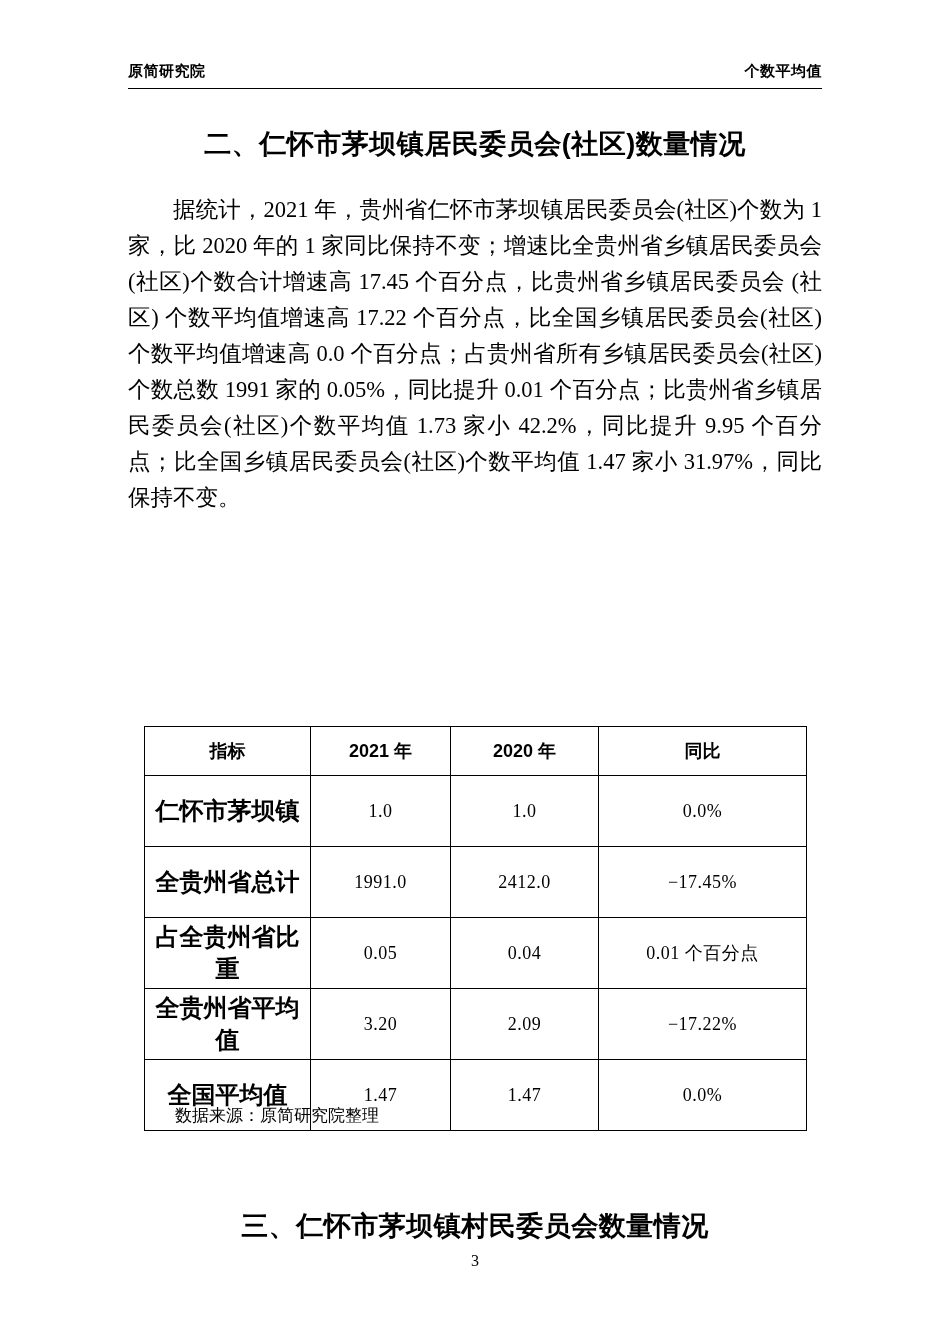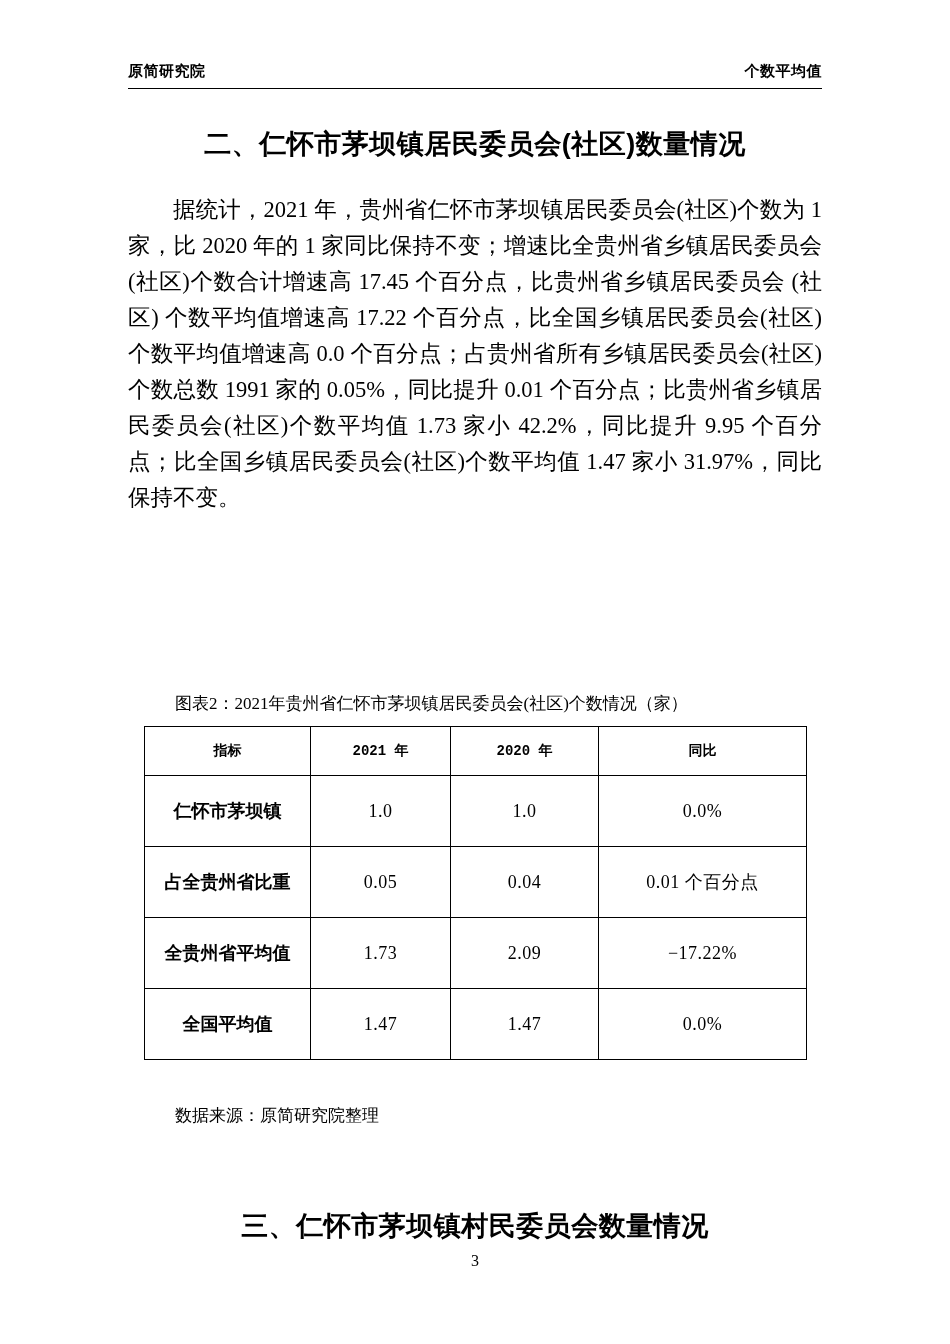--- a/index.html
+++ b/index.html
@@ -90,29 +90,29 @@
     table-layout: fixed;
   }
   table.data-table td, table.data-table th {
     border: 1.3px solid #000;
     text-align: center;
     vertical-align: middle;
     padding: 0;
     height: 70px;
   }
   table.data-table thead th {
-    font-family: Liberation Mono, monospace;
-    font-weight: bold;
-    font-size: 14px;
+    font-family: Liberation Sans, sans-serif;
+    font-weight: bold;
+    font-size: 18px;
     height: 48px;
   }
   table.data-table tbody td.rowhead {
     font-family: "Liberation Sans", "DejaVu Sans", sans-serif;
     font-weight: bold;
-    font-size: 18px;
+    font-size: 24px;
   }
   table.data-table tbody td.num {
     font-family: "Liberation Serif", "DejaVu Serif", serif;
     font-size: 18px;
     letter-spacing: 0.5px;
     margin-left: 25px;
   }
   col.c0 { width: 166px; }
   col.c1 { width: 140px; }
   col.c2 { width: 148px; }
@@ -144,21 +144,20 @@
   <div class="header">
     <span>原简研究院</span>
     <span>个数平均值</span>
   </div>
   <div class="header-rule"></div>
 
   <div class="section-title" id="title-2">二、仁怀市茅坝镇居民委员会(社区)数量情况</div>
 
   <div class="body-text">据统计，2021 年，贵州省仁怀市茅坝镇居民委员会(社区)个数为 1 家，比 2020 年的 1 家同比保持不变；增速比全贵州省乡镇居民委员会(社区)个数合计增速高 17.45 个百分点，比贵州省乡镇居民委员会 (社区) 个数平均值增速高 17.22 个百分点，比全国乡镇居民委员会(社区)个数平均值增速高 0.0 个百分点；占贵州省所有乡镇居民委员会(社区)个数总数 1991 家的 0.05%，同比提升 0.01 个百分点；比贵州省乡镇居民委员会(社区)个数平均值 1.73 家小 42.2%，同比提升 9.95 个百分点；比全国乡镇居民委员会(社区)个数平均值 1.47 家小 31.97%，同比保持不变。</div>
 
-  <div class="table-caption">图表2：2021年贵州省仁怀市茅坝镇居民委员会(社区)个数情况（家）</div>
 
   <table class="data-table">
     <colgroup>
       <col class="c0">
         <col class="c1">
         <col class="c2">
         <col class="c3">
     </colgroup>
     <thead>
       <tr>
@@ -169,28 +168,34 @@
       </tr>
     </thead>
     <tbody>
       <tr>
         <td class="rowhead">仁怀市茅坝镇</td>
         <td class="num">1.0</td>
         <td class="num">1.0</td>
         <td class="num">0.0%</td>
       </tr>
       <tr>
+        <td class="rowhead">全贵州省总计</td>
+        <td class="num">1991.0</td>
+        <td class="num">2412.0</td>
+        <td class="num">−17.45%</td>
+      </tr>
+      <tr>
         <td class="rowhead">占全贵州省比重</td>
         <td class="num">0.05</td>
         <td class="num">0.04</td>
         <td class="num">0.01 个百分点</td>
       </tr>
       <tr>
         <td class="rowhead">全贵州省平均值</td>
-        <td class="num">1.73</td>
+        <td class="num">3.20</td>
         <td class="num">2.09</td>
         <td class="num">−17.22%</td>
       </tr>
       <tr>
         <td class="rowhead">全国平均值</td>
         <td class="num">1.47</td>
         <td class="num">1.47</td>
         <td class="num">0.0%</td>
       </tr>
     </tbody>

